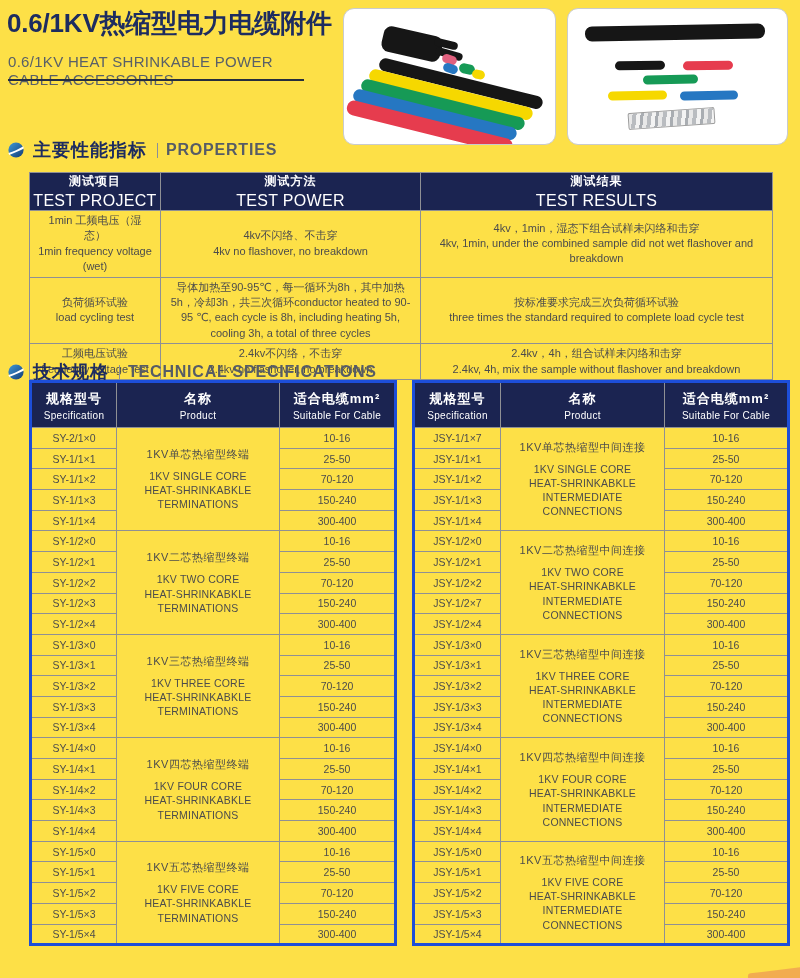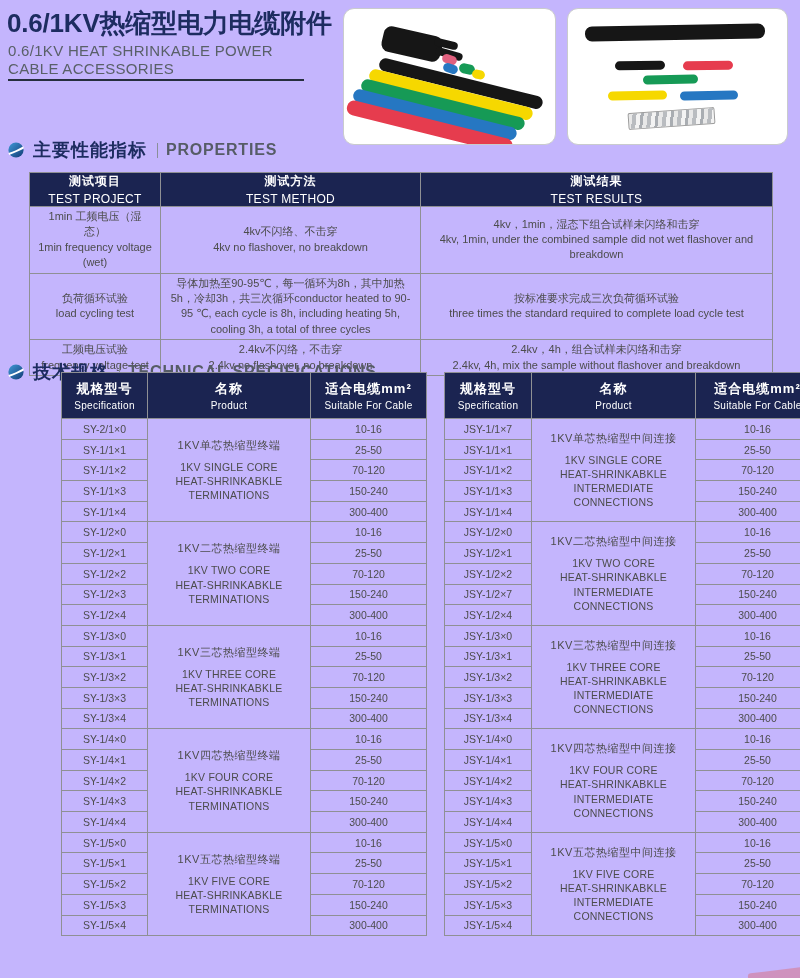--- a/index.html
+++ b/index.html
@@ -1,23 +1,23 @@
 <!DOCTYPE html>
 <html><head>
 <meta charset="utf-8">
 <style>
   * { margin:0; padding:0; box-sizing:border-box; }
   html,body { background:#ffffff; }
   body { font-family:"Liberation Sans","DejaVu Sans",sans-serif; }
-  .page { position:relative; width:800px; height:978px; background:#c4b5fd; overflow:hidden; margin:0 auto; }
+  .page { position:relative; width:800px; height:978px; background:#fde047; overflow:hidden; margin:0 auto; }
 
   
   .main-title { position:absolute; left:7px; top:6px; font-size:26px; font-weight:bold;
                 color:#1d2c60; letter-spacing:-0.2px; white-space:nowrap; }
-  .sub-title  { position:absolute; left:8px; top:42px; font-size:15px; font-weight:500;
+  .sub-title  { position:absolute; left:8px; top:53px; font-size:15px; font-weight:500;
                 color:#596068; line-height:17.5px; letter-spacing:0.3px; }
   .title-rule { position:absolute; left:8px; top:79px; width:296px; height:2px; background:#262e3e; }
 
   
   .img-box { position:absolute; top:8px; height:137px; background:#fff;
              border:1px solid #c9cbcd; border-radius:11px; overflow:hidden; }
   .img-box1 { left:343px; width:213px; }
   .img-box2 { left:567px; width:221px; }
   .tube { position:absolute; border-radius:7px; background:#222; }
   .foil { position:absolute; border:1px solid #9a9a9a; border-radius:2px;
@@ -30,31 +30,31 @@
   .section-zh { font-size:18px; font-weight:bold; color:#1d2c60; letter-spacing:1px; }
   .section-div { width:1px; height:15px; background:#8a8f99; margin:0 8px 0 10px; }
   .section-en { font-size:16px; font-weight:bold; color:#565c66; letter-spacing:0.8px; }
 
   
   table { border-collapse:collapse; table-layout:fixed; }
   th,td { border:1px solid #8f9094; }
   th { background:#1b2451; color:#ffffff; font-weight:normal; vertical-align:middle; text-align:center; }
   td { color:#4c4c4c; text-align:center; vertical-align:middle; }
   .th-zh { font-size:12px; font-weight:bold; letter-spacing:1px; }
-  .th-en { font-size:12px; letter-spacing:0.3px; margin-top:2px; }
+  .th-en { font-size:16px; letter-spacing:0.3px; margin-top:2px; }
 
   
   .props-table { position:absolute; left:29px; top:172px; width:743px; border:1px solid #7c7d80; }
   .props-table thead tr { height:33px; }
   .props-table td { font-size:11px; line-height:1.4; padding:2px 8px; }
   .props-table .r1 { height:36px; } .props-table .r2 { height:51px; } .props-table .r3 { height:35px; }
   .flow-cell { text-align:center; }
 
   
-  .spec-table { position:absolute; top:372px; border:1px solid #1d4ed8;margin-left:32px; }
+  .spec-table { position:absolute; top:380px; border:3px solid #1d4ed8; }
   .spec-left  { left:29px;  width:365px; }
   .spec-right { left:412px; width:375px; }
   .spec-table thead tr { height:46px; }
   .spec-table tbody tr { height:20.7px; }
   .spec-table td { font-size:10.5px; padding:0 2px; }
   .spec-table .th-zh { font-size:13px; }
   .spec-table .th-en { font-size:10px; }
   .prod-zh { font-size:11px; margin-bottom:7px; letter-spacing:0.5px; }
   .prod-en div { font-size:10.5px; line-height:1.35; letter-spacing:0.2px; }
 
@@ -121,21 +121,21 @@
         <col style="width:352px">
       </colgroup>
     <thead>
       <tr>
         <th>
           <div class="th-zh">测试项目</div>
           <div class="th-en">TEST PROJECT</div>
         </th>
         <th>
           <div class="th-zh">测试方法</div>
-          <div class="th-en">TEST METHOD</div>
+          <div class="th-en">TEST POWER</div>
         </th>
         <th>
           <div class="th-zh">测试结果</div>
           <div class="th-en">TEST RESULTS</div>
         </th>
       </tr>
     </thead>
     <tbody>
       <tr class="r1">
         <td>

